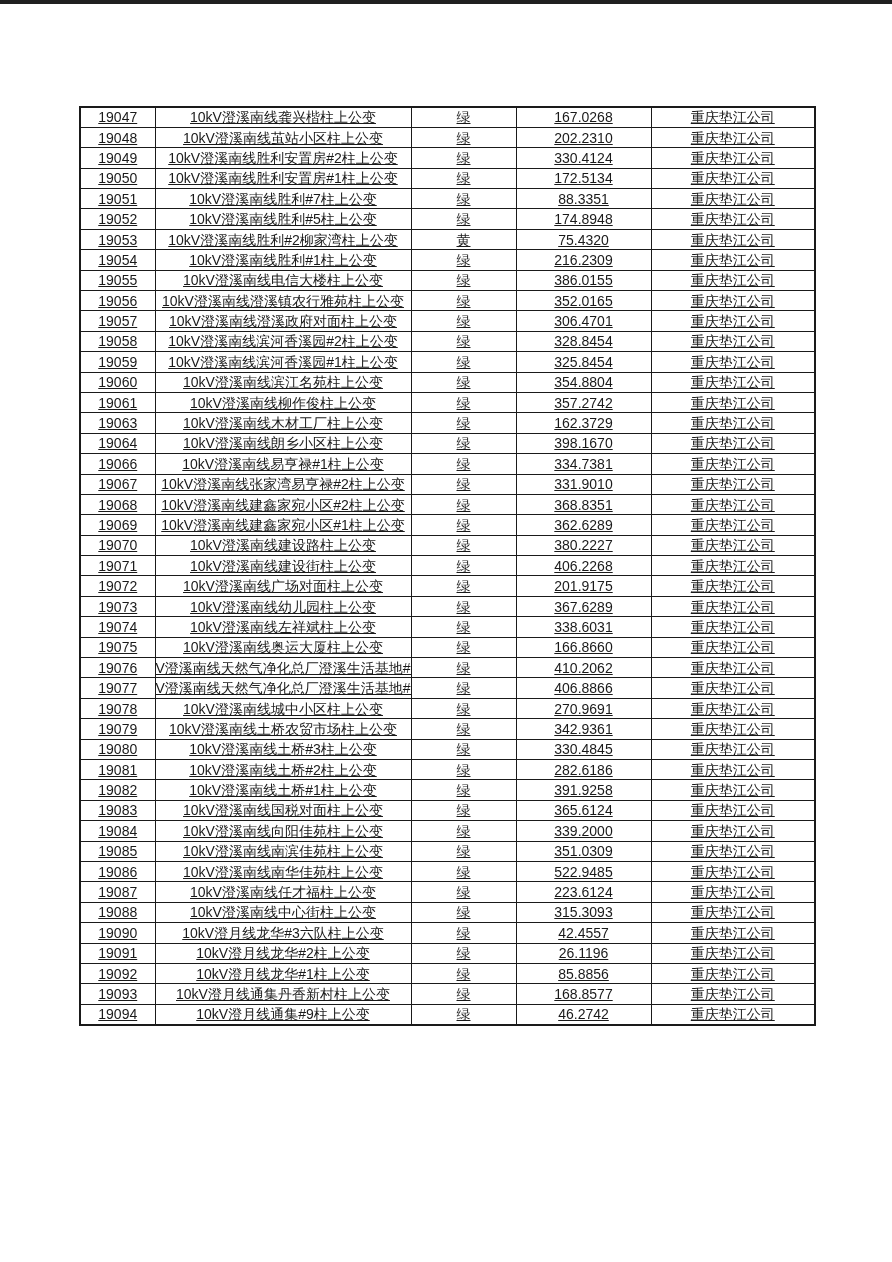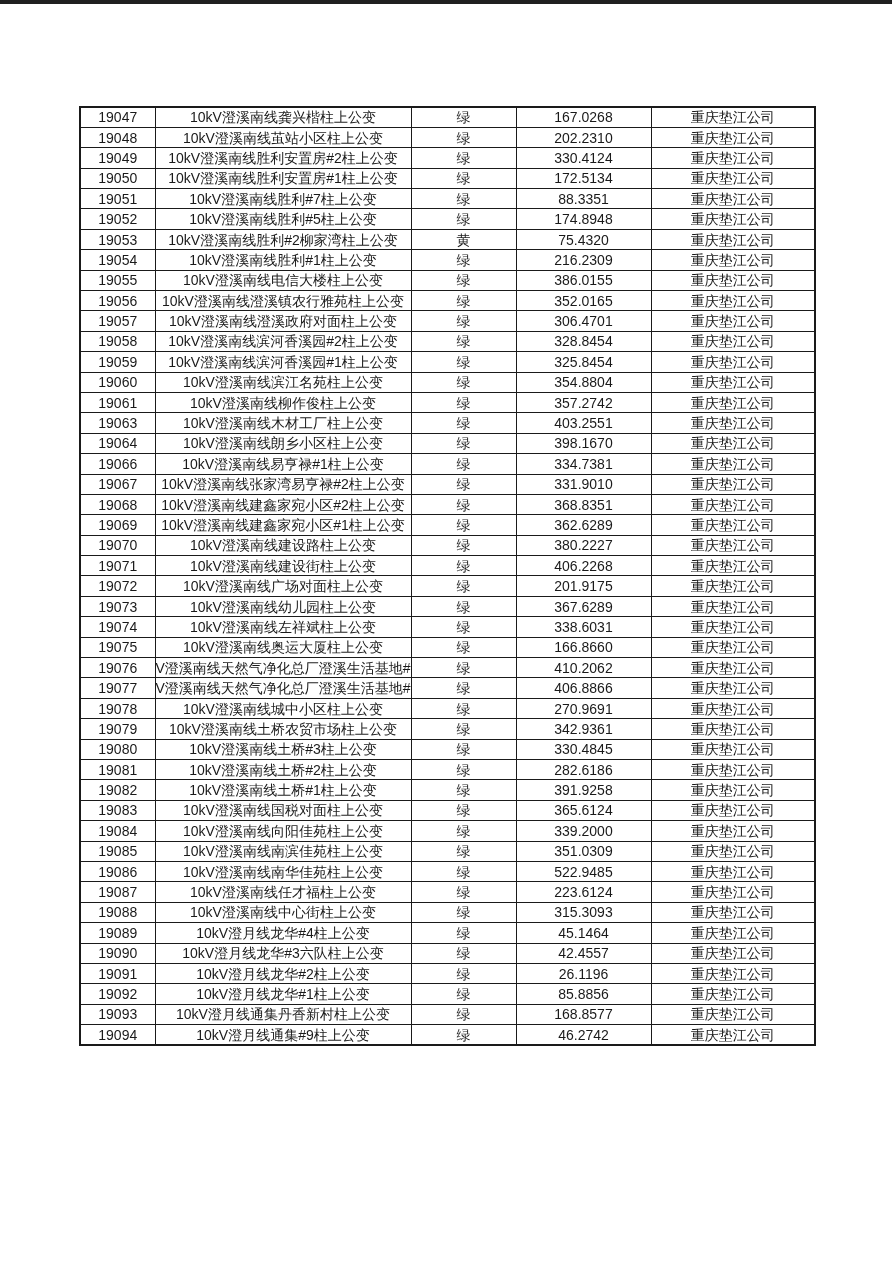--- a/index.html
+++ b/index.html
@@ -16,21 +16,21 @@
     font-family:"Liberation Sans","DejaVu Sans",sans-serif;
     color:var(--text-color);
     position:relative;
     overflow:hidden;
   }
   .top-bar{
     position:absolute;left:0;top:0;width:892px;height:4px;
     background:var(--topbar-color);
   }
   .table-wrap{
-    position:absolute;left:79px;top:106px;width:719px;
+    position:absolute;left:79px;top:106px;width:719px;text-decoration:underline;
   }
   table.data-table{
     border-collapse:collapse;
     table-layout:fixed;
     width:719px;
     border:2px solid var(--border-color);
   }
   table.data-table td{
     border:1px solid var(--border-color);
     height:20.4px;
@@ -159,21 +159,21 @@
           <td class="col-id">19061</td>
           <td class="col-name">10kV澄溪南线柳作俊柱上公变</td>
           <td class="col-status">绿</td>
           <td class="col-value">357.2742</td>
           <td class="col-company">重庆垫江公司</td>
         </tr>
         <tr>
           <td class="col-id">19063</td>
           <td class="col-name">10kV澄溪南线木材工厂柱上公变</td>
           <td class="col-status">绿</td>
-          <td class="col-value">403.2551</td>
+          <td class="col-value">162.3729</td>
           <td class="col-company">重庆垫江公司</td>
         </tr>
         <tr>
           <td class="col-id">19064</td>
           <td class="col-name">10kV澄溪南线朗乡小区柱上公变</td>
           <td class="col-status">绿</td>
           <td class="col-value">398.1670</td>
           <td class="col-company">重庆垫江公司</td>
         </tr>
         <tr>
@@ -328,27 +328,20 @@
           <td class="col-name">10kV澄溪南线任才福柱上公变</td>
           <td class="col-status">绿</td>
           <td class="col-value">223.6124</td>
           <td class="col-company">重庆垫江公司</td>
         </tr>
         <tr>
           <td class="col-id">19088</td>
           <td class="col-name">10kV澄溪南线中心街柱上公变</td>
           <td class="col-status">绿</td>
           <td class="col-value">315.3093</td>
-          <td class="col-company">重庆垫江公司</td>
-        </tr>
-        <tr>
-          <td class="col-id">19089</td>
-          <td class="col-name">10kV澄月线龙华#4柱上公变</td>
-          <td class="col-status">绿</td>
-          <td class="col-value">45.1464</td>
           <td class="col-company">重庆垫江公司</td>
         </tr>
         <tr>
           <td class="col-id">19090</td>
           <td class="col-name">10kV澄月线龙华#3六队柱上公变</td>
           <td class="col-status">绿</td>
           <td class="col-value">42.4557</td>
           <td class="col-company">重庆垫江公司</td>
         </tr>
         <tr>

